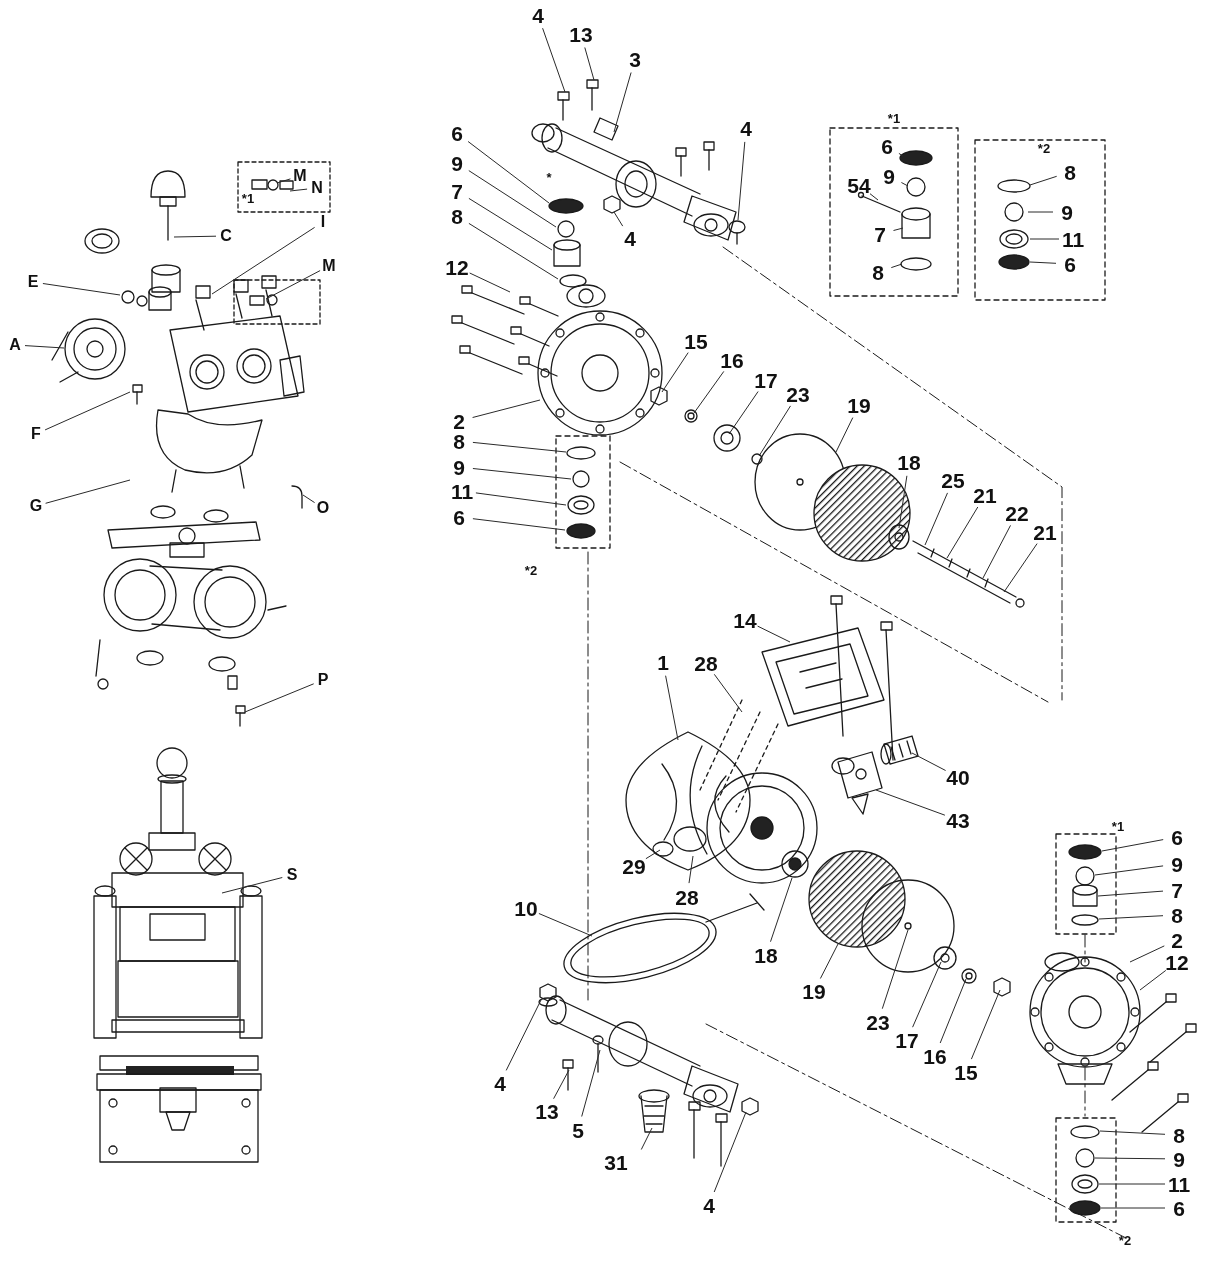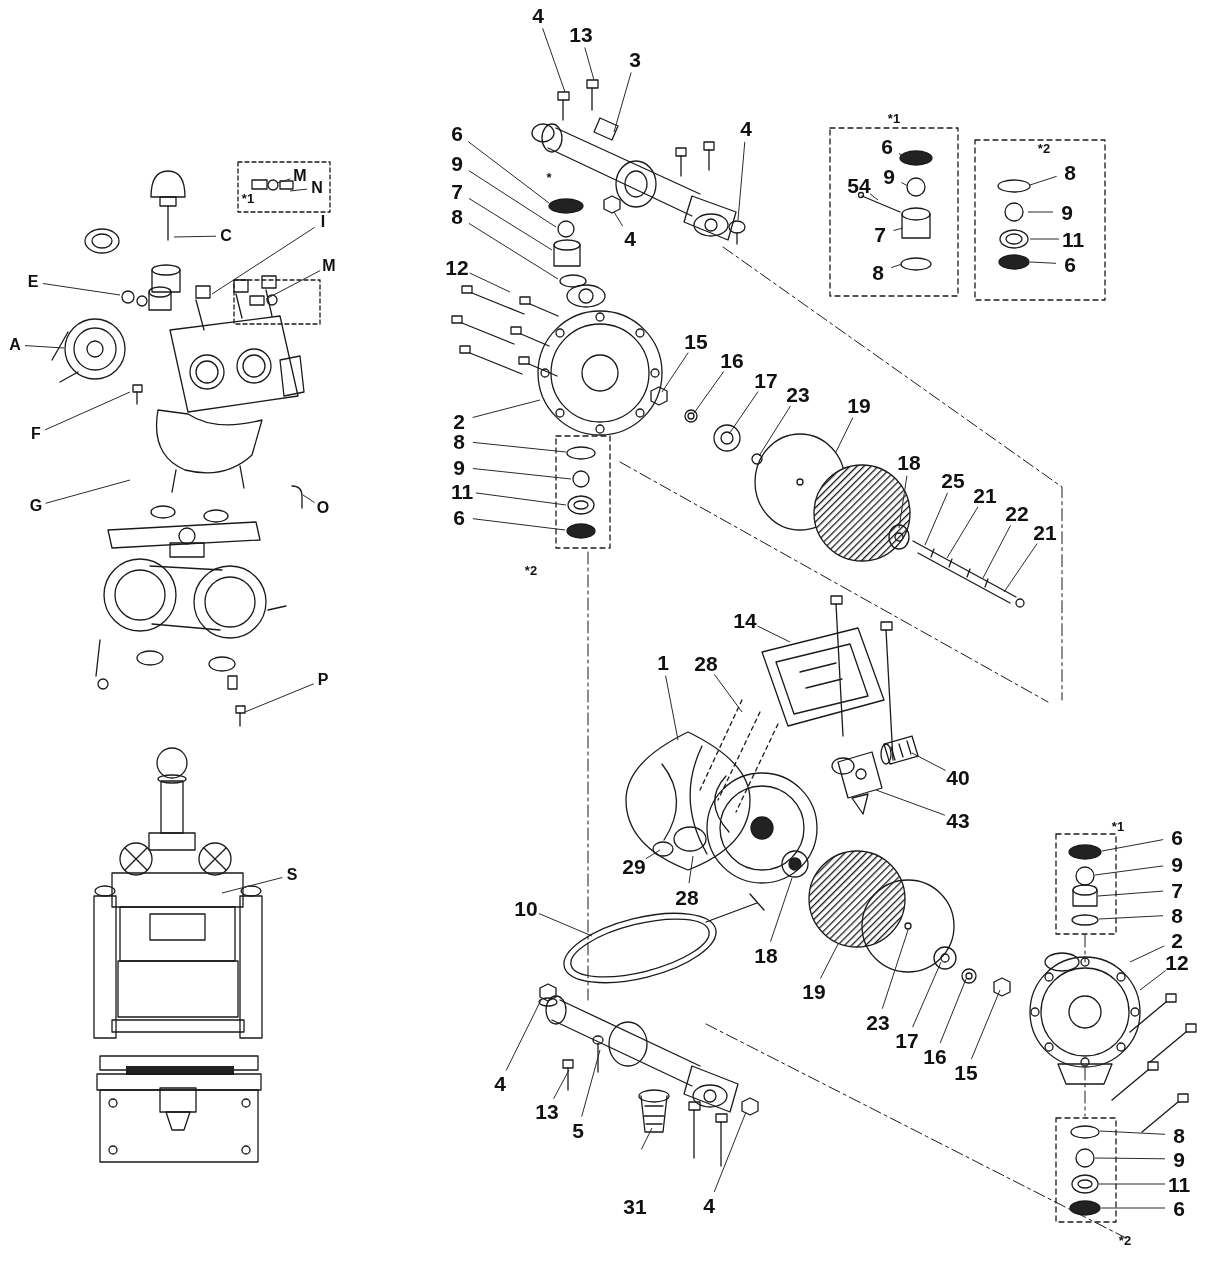--- a/index.html
+++ b/index.html
@@ -469,21 +469,21 @@
       <div class="callout num" style="left: 526px; top: 908px;">10</div>
       <div class="callout num" style="left: 766px; top: 955px;">18</div>
       <div class="callout num" style="left: 814px; top: 991px;">19</div>
       <div class="callout num" style="left: 878px; top: 1022px;">23</div>
       <div class="callout num" style="left: 907px; top: 1040px;">17</div>
       <div class="callout num" style="left: 935px; top: 1056px;">16</div>
       <div class="callout num" style="left: 966px; top: 1072px;">15</div>
       <div class="callout num" style="left: 500px; top: 1083px;">4</div>
       <div class="callout num" style="left: 547px; top: 1111px;">13</div>
       <div class="callout num" style="left: 578px; top: 1130px;">5</div>
-      <div class="callout num" style="left: 635px; top: 1162px; margin-top: 44px;">31</div>
+      <div class="callout num" style="left: 616px; top: 1162px;">31</div>
       <div class="callout num" style="left: 709px; top: 1205px;">4</div>
       <div class="callout num" style="left: 887px; top: 146px;">6</div>
       <div class="callout num" style="left: 889px; top: 176px;">9</div>
       <div class="callout num" style="left: 859px; top: 185px;">54</div>
       <div class="callout num" style="left: 880px; top: 234px;">7</div>
       <div class="callout num" style="left: 878px; top: 272px;">8</div>
       <div class="callout num" style="left: 1070px; top: 172px;">8</div>
       <div class="callout num" style="left: 1067px; top: 212px;">9</div>
       <div class="callout num" style="left: 1073px; top: 239px;">11</div>
       <div class="callout num" style="left: 1070px; top: 264px;">6</div>

